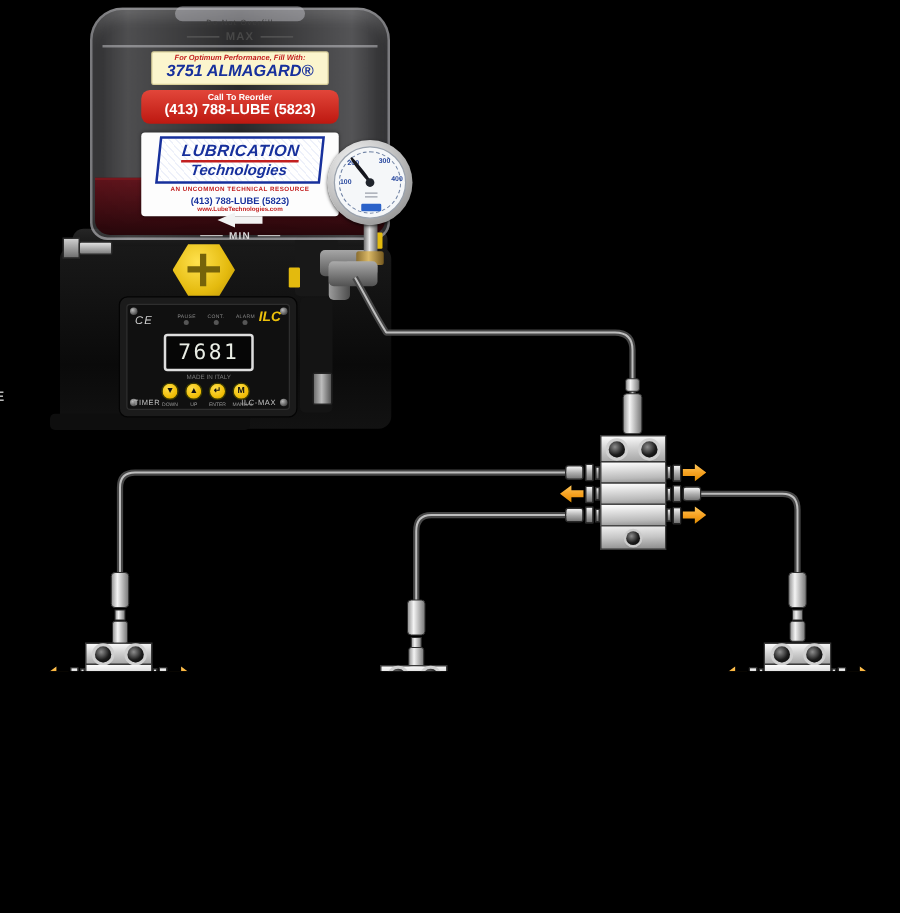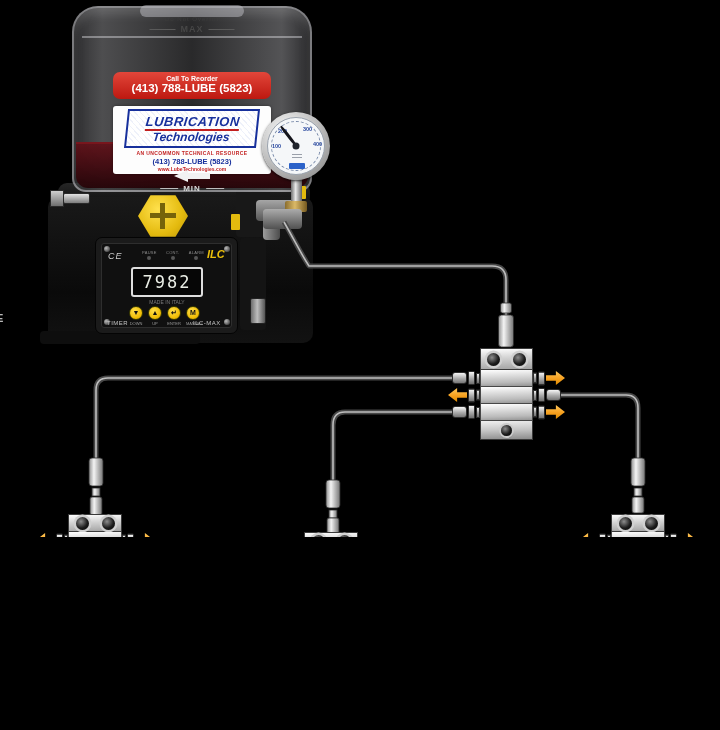--- a/index.html
+++ b/index.html
@@ -151,20 +151,24 @@
     <span class="cb1"></span>
     <span class="cb2"></span>
   </div>
 
   <div class="reservoir">
     <div class="res-bump"></div>
     <div class="lid-line"></div>
     <div class="grease"></div>
     <div class="res-c warn">Do Not Overfill</div>
     <div class="res-c maxline">MAX</div>
+    <div class="res-c lbl-yellow">
+      <div class="ly1">For Optimum Performance, Fill With:</div>
+      <div class="ly2">3751 ALMAGARD®</div>
+    </div>
     <div class="res-c lbl-red">
       <div class="lr1">Call To Reorder</div>
       <div class="lr2">(413) 788-LUBE (5823)</div>
     </div>
     <div class="res-c lbl-white">
       <div class="logo-box">
         <div><span class="logo1">LUBRICATION</span></div>
         <div class="logo2">Technologies</div>
       </div>
       <div class="lw-tag">AN UNCOMMON TECHNICAL RESOURCE</div>
@@ -194,21 +198,21 @@
       <div class="lab">CONT.</div>
       <div class="dot"></div>
     </div>
     <div class="ind">
       <div class="lab">ALARM</div>
       <div class="dot"></div>
     </div>
   </div>
   <div class="ilc-logo">ILC</div>
   <div class="disp">
-    <span>7982</span>
+    <span>7681</span>
   </div>
   <div class="made">MADE IN ITALY</div>
   <div class="btn-row">
     <div class="pbtn">
       <div class="b">▼</div>
       <div class="l">DOWN</div>
     </div>
     <div class="pbtn">
       <div class="b">▲</div>
       <div class="l">UP</div>

